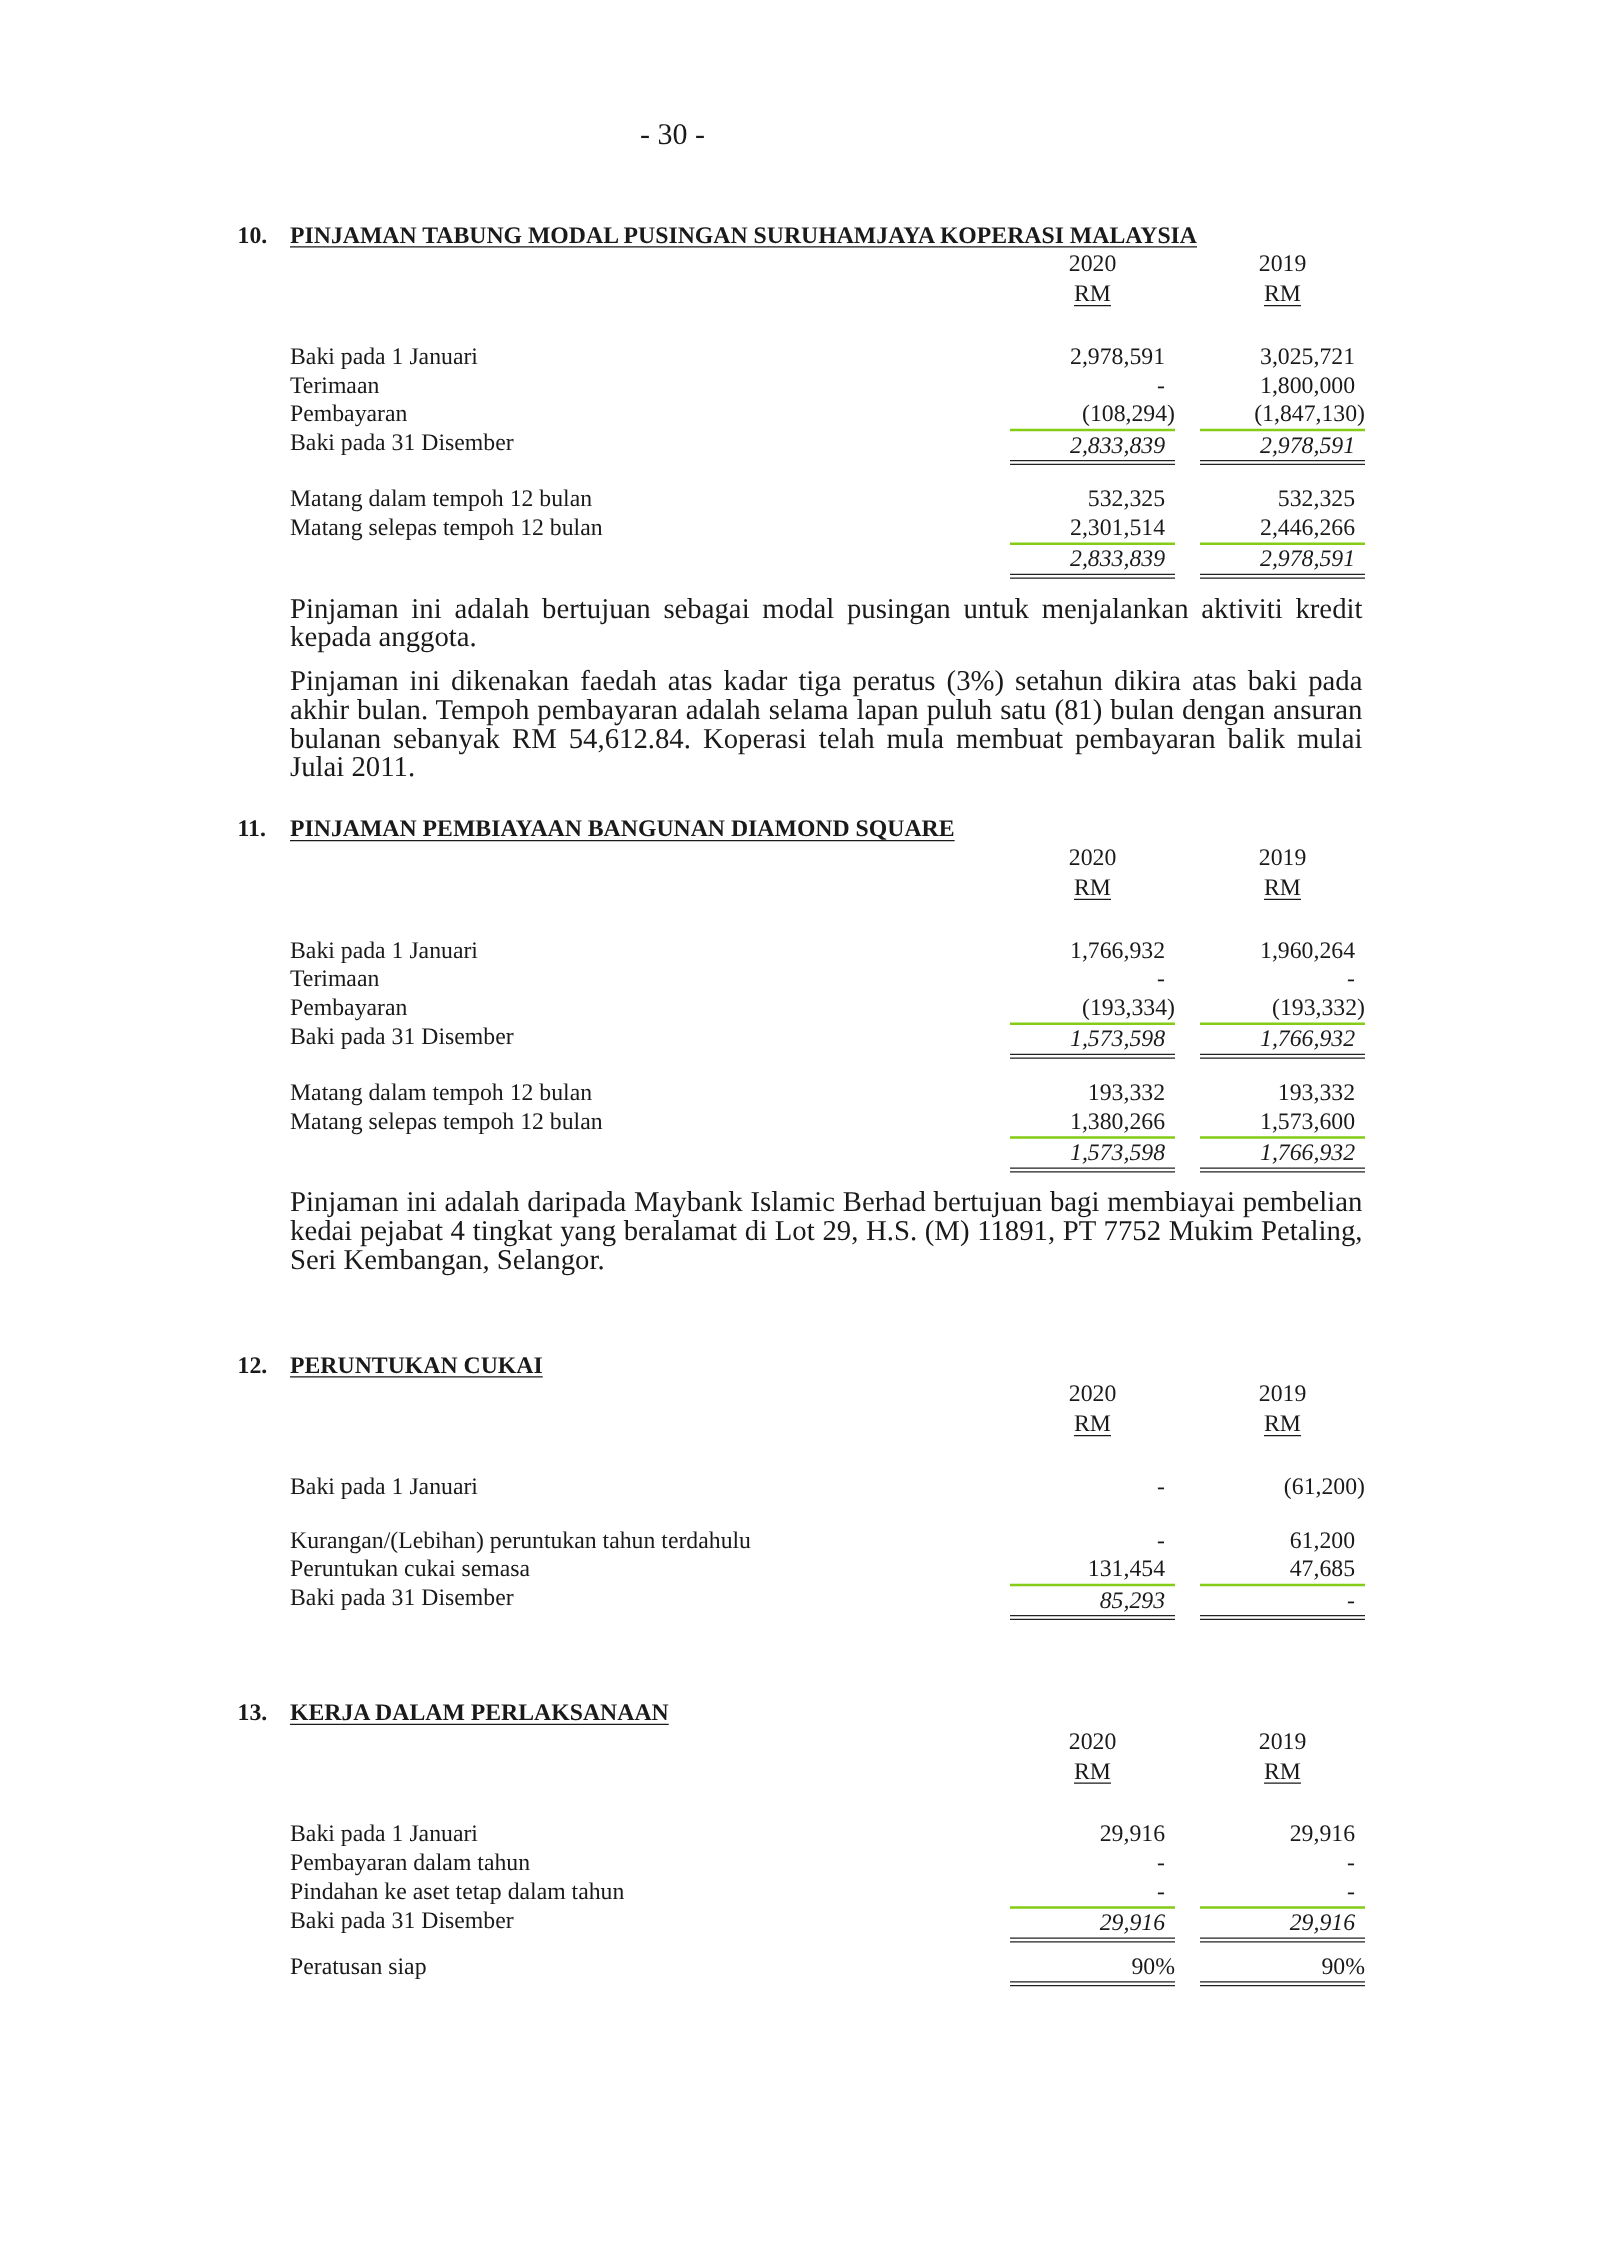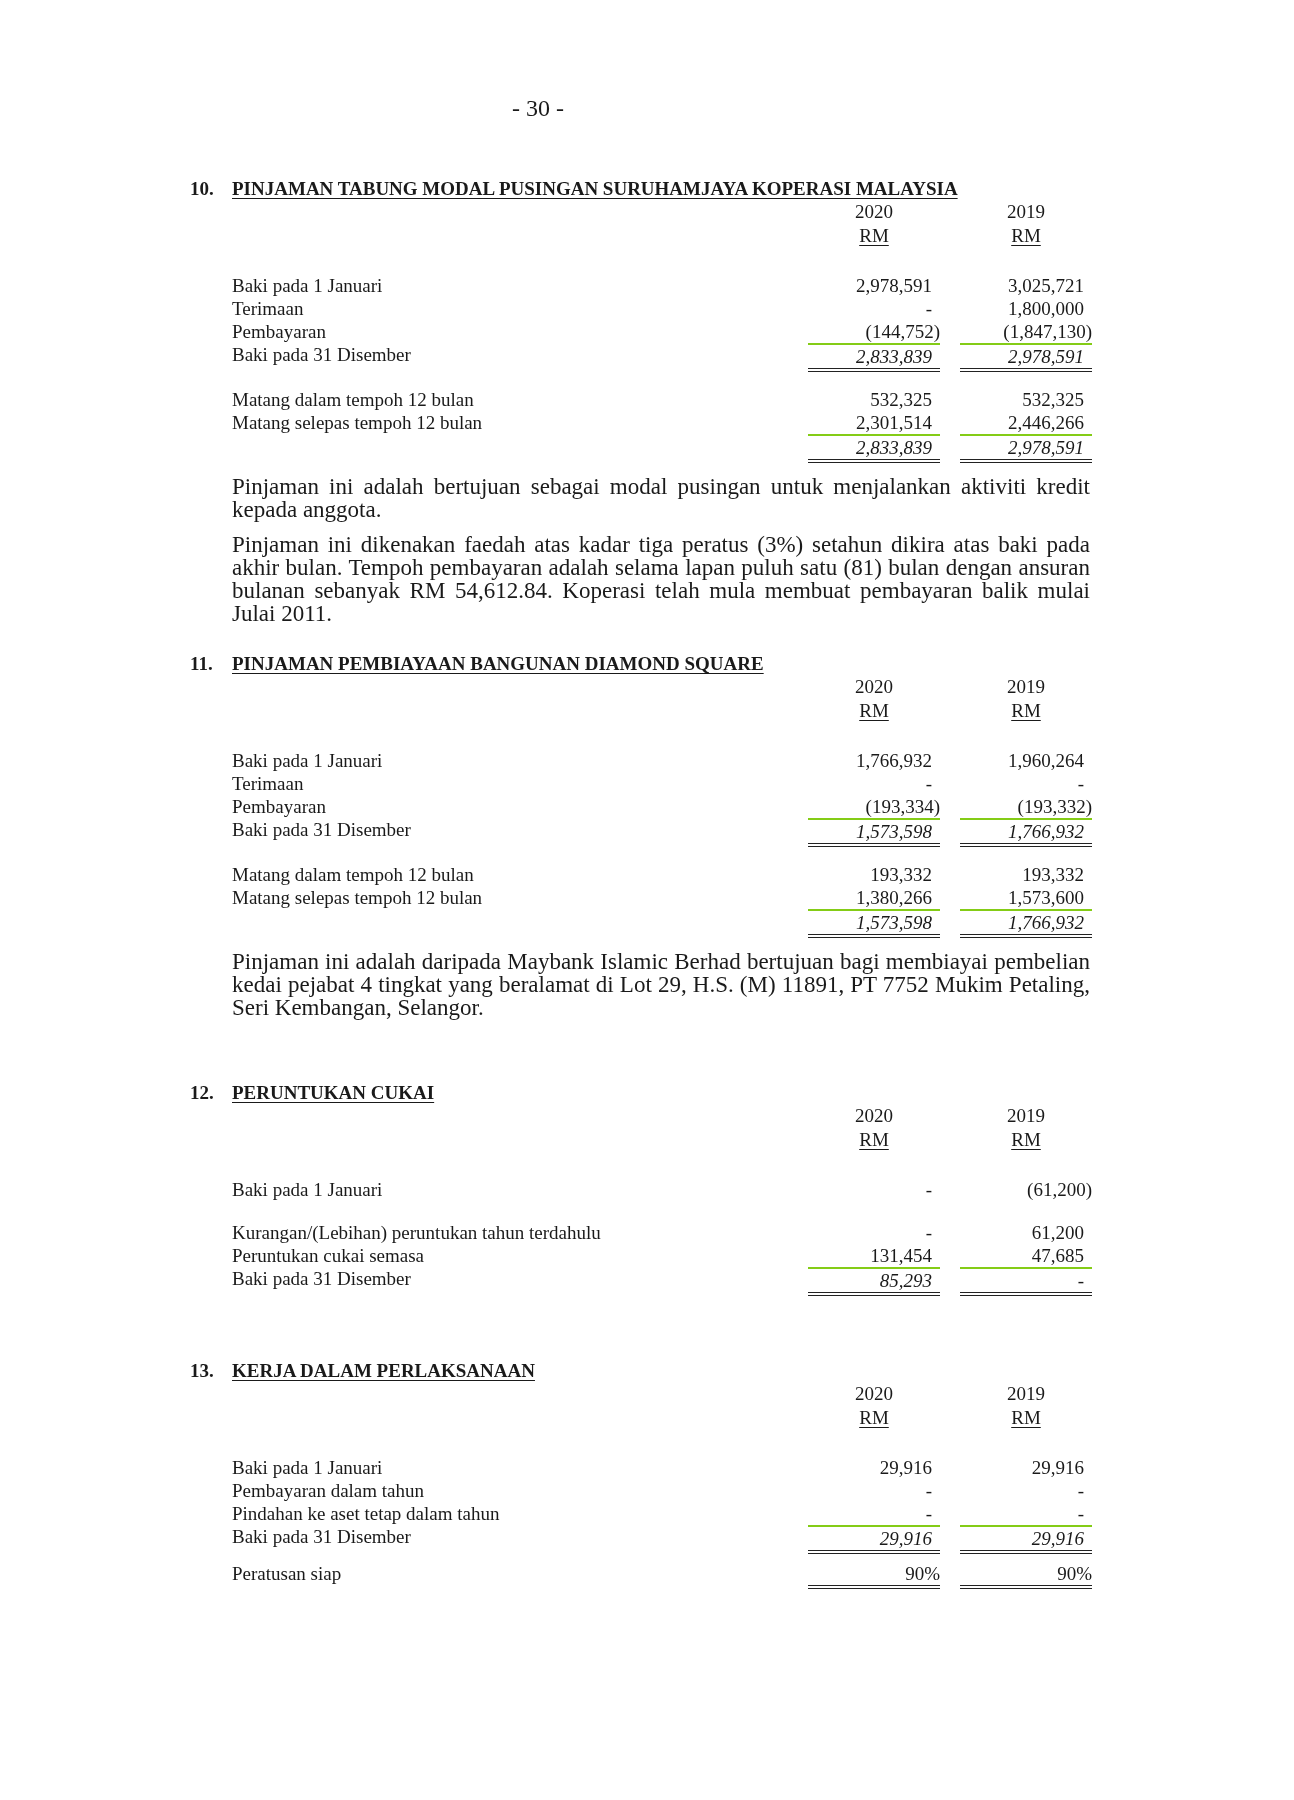--- a/index.html
+++ b/index.html
@@ -46,21 +46,21 @@
       <span class="v c1">2,978,591</span>
       <span class="v c2">3,025,721</span>
     </div>
   <div class="row">
       <span class="label">Terimaan</span>
       <span class="v c1">-</span>
       <span class="v c2">1,800,000</span>
     </div>
   <div class="row">
       <span class="label">Pembayaran</span>
-      <span class="v c1 neg">(144,752)</span>
+      <span class="v c1 neg">(108,294)</span>
       <span class="v c2 neg">(1,847,130)</span>
     </div>
   <div class="row">
       <span class="label">Baki pada 31 Disember</span>
       <span class="v c1 topline dbl">2,833,839</span>
       <span class="v c2 topline dbl">2,978,591</span>
     </div>
   <div class="gap"></div>
   <div class="row">
       <span class="label">Matang dalam tempoh 12 bulan</span>

